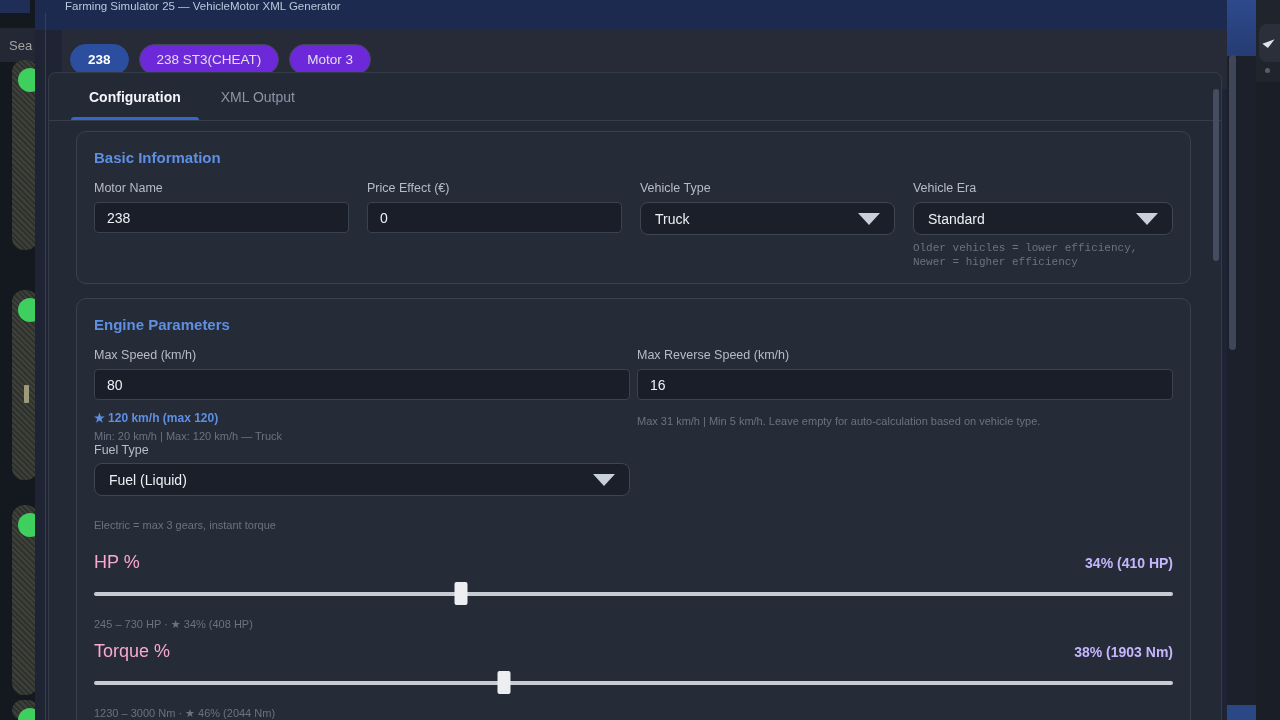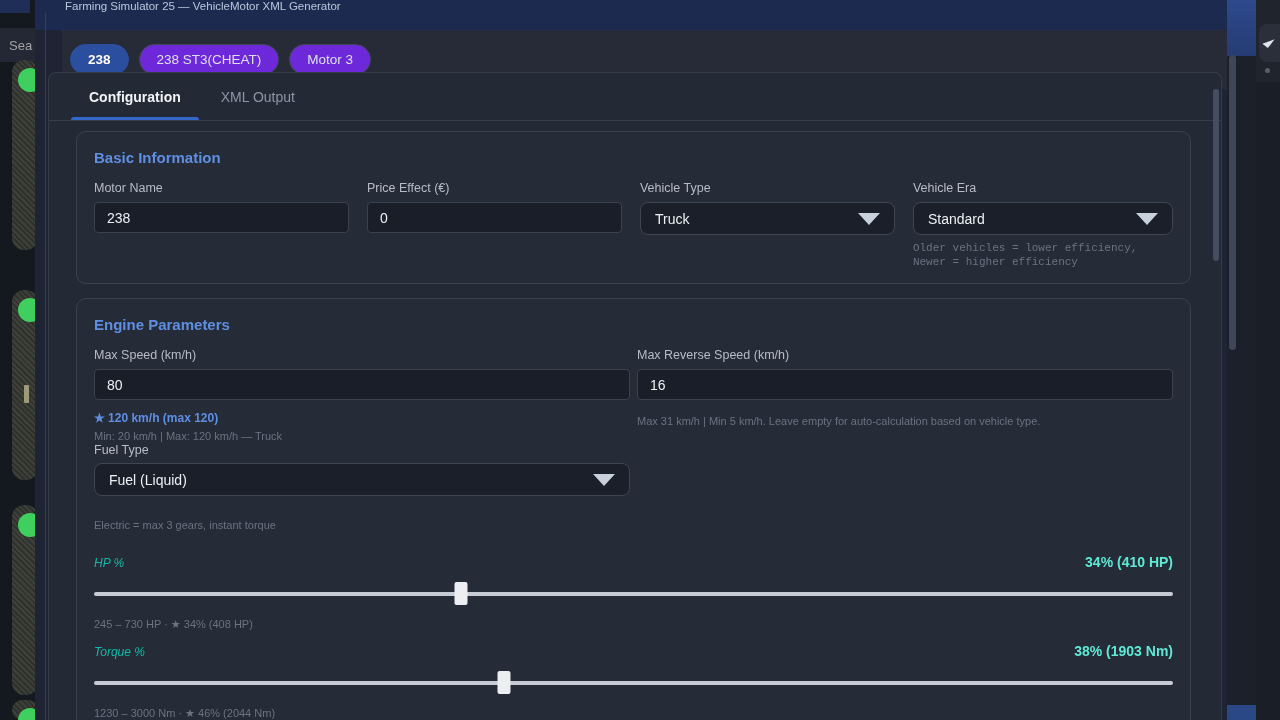--- a/index.html
+++ b/index.html
@@ -65,22 +65,22 @@
 
   .grid-4 { margin-top:14px; display:grid; grid-template-columns:1fr 1fr 1fr 1.02fr; gap:18px; }
   .grid-2 { margin-top:14px; display:grid; grid-template-columns:1fr 1fr; gap:7px; }
 
   .helper { font-size:11px; color:#6b7280; line-height:14px; }
   .helper-blue { font-size:12px; font-weight:bold; color:#5e8fe2; line-height:15px; }
 
   .sliders { margin-top:22px; }
   .slider-row + .slider-row { margin-top:12px; }
   .slider-head { display:flex; justify-content:space-between; align-items:baseline; }
-  .slider-label { font-size:12px; color:#14b8a6; line-height:17px;font-style:italic; }
-  .slider-value { font-size:14px; font-weight:bold; color:#5eead4; line-height:17px; }
+  .slider-label { font-size:18px; color:#f9a8d4; line-height:17px; }
+  .slider-value { font-size:14px; font-weight:bold; color:#c4b5fd; line-height:17px; }
   .slider-track-wrap { position:relative; margin-top:10px; height:23px; display:flex; align-items:center; }
   .slider-track { width:100%; height:4px; border-radius:2px; background:#c7ccd4; }
   .slider-thumb { position:absolute; top:0; width:13px; height:23px; background:#eceef1; border-radius:2px; transform:translateX(-50%); }
   .slider-helper { margin-top:12px; }
 </style>
 </head>
 <body>
 
 <div class="bg-topleft-blue"></div>
 <div class="bg-search-panel">

